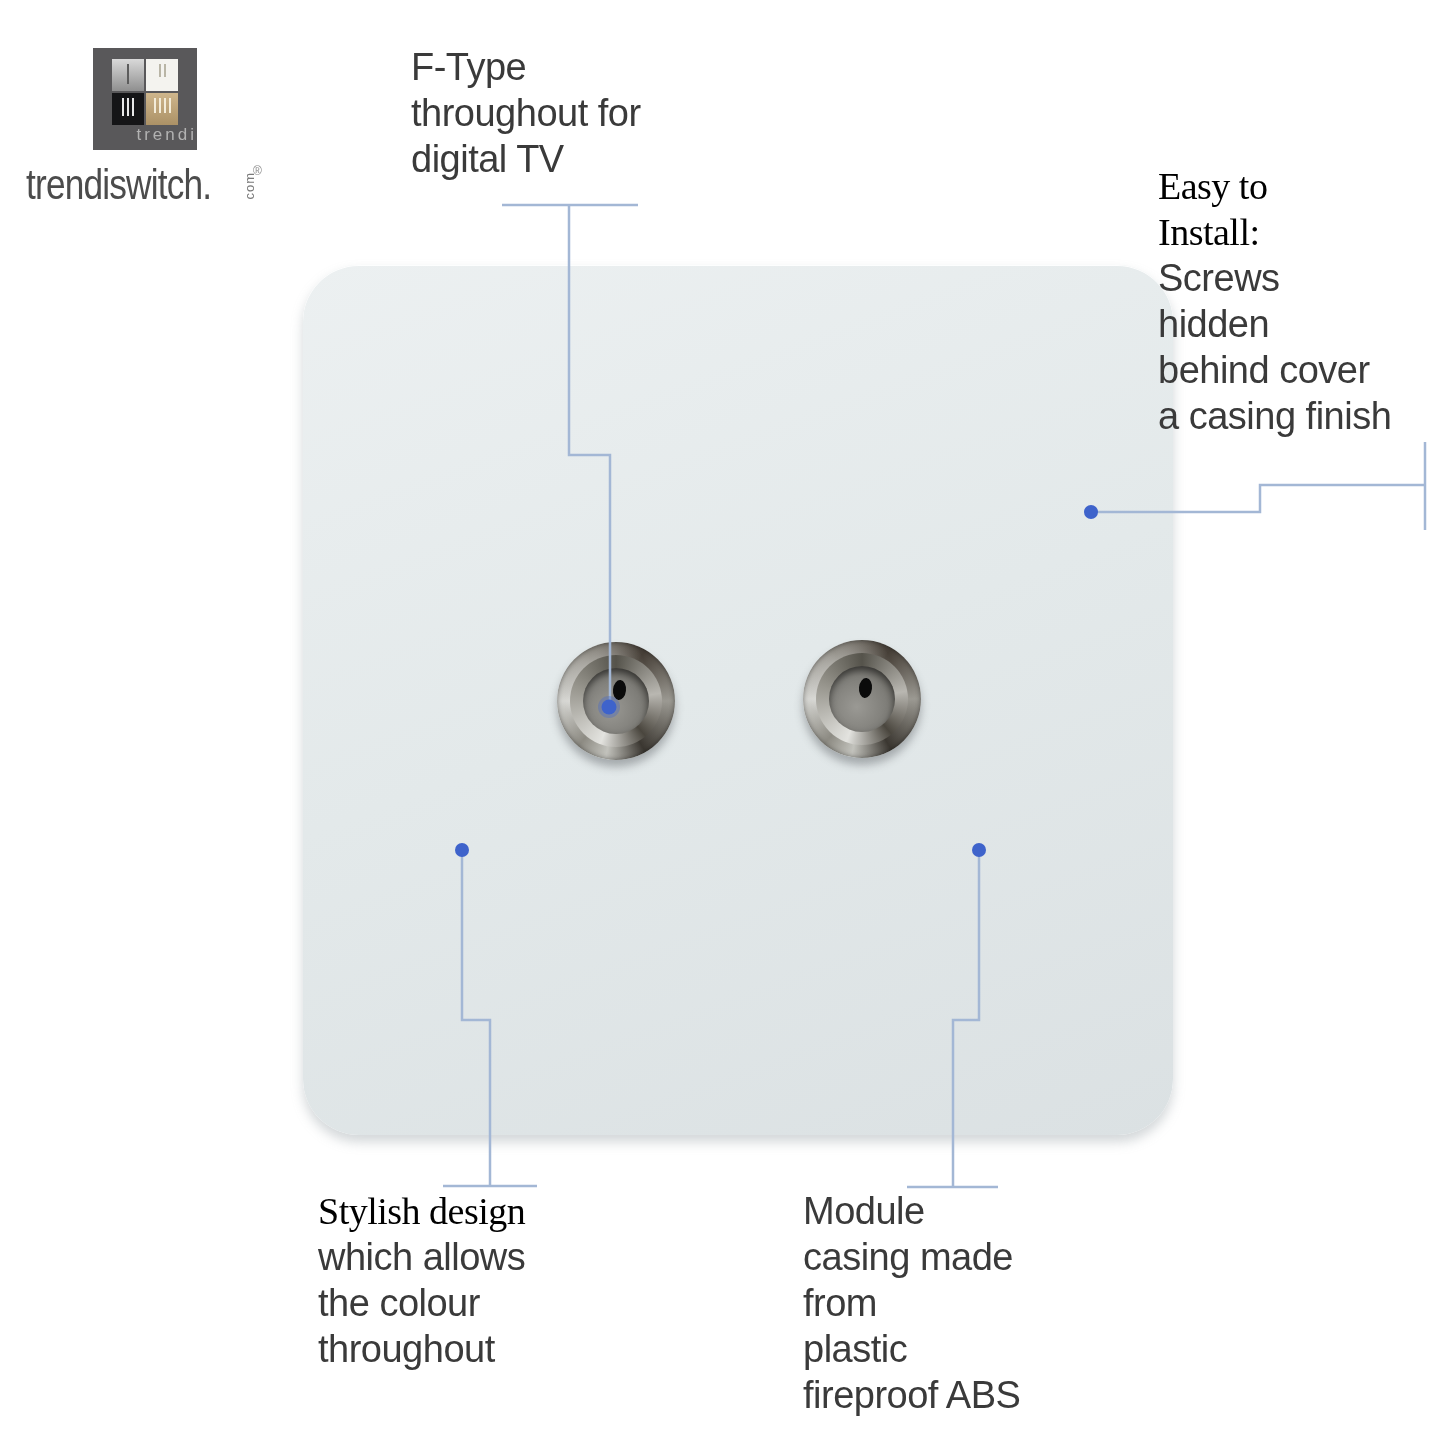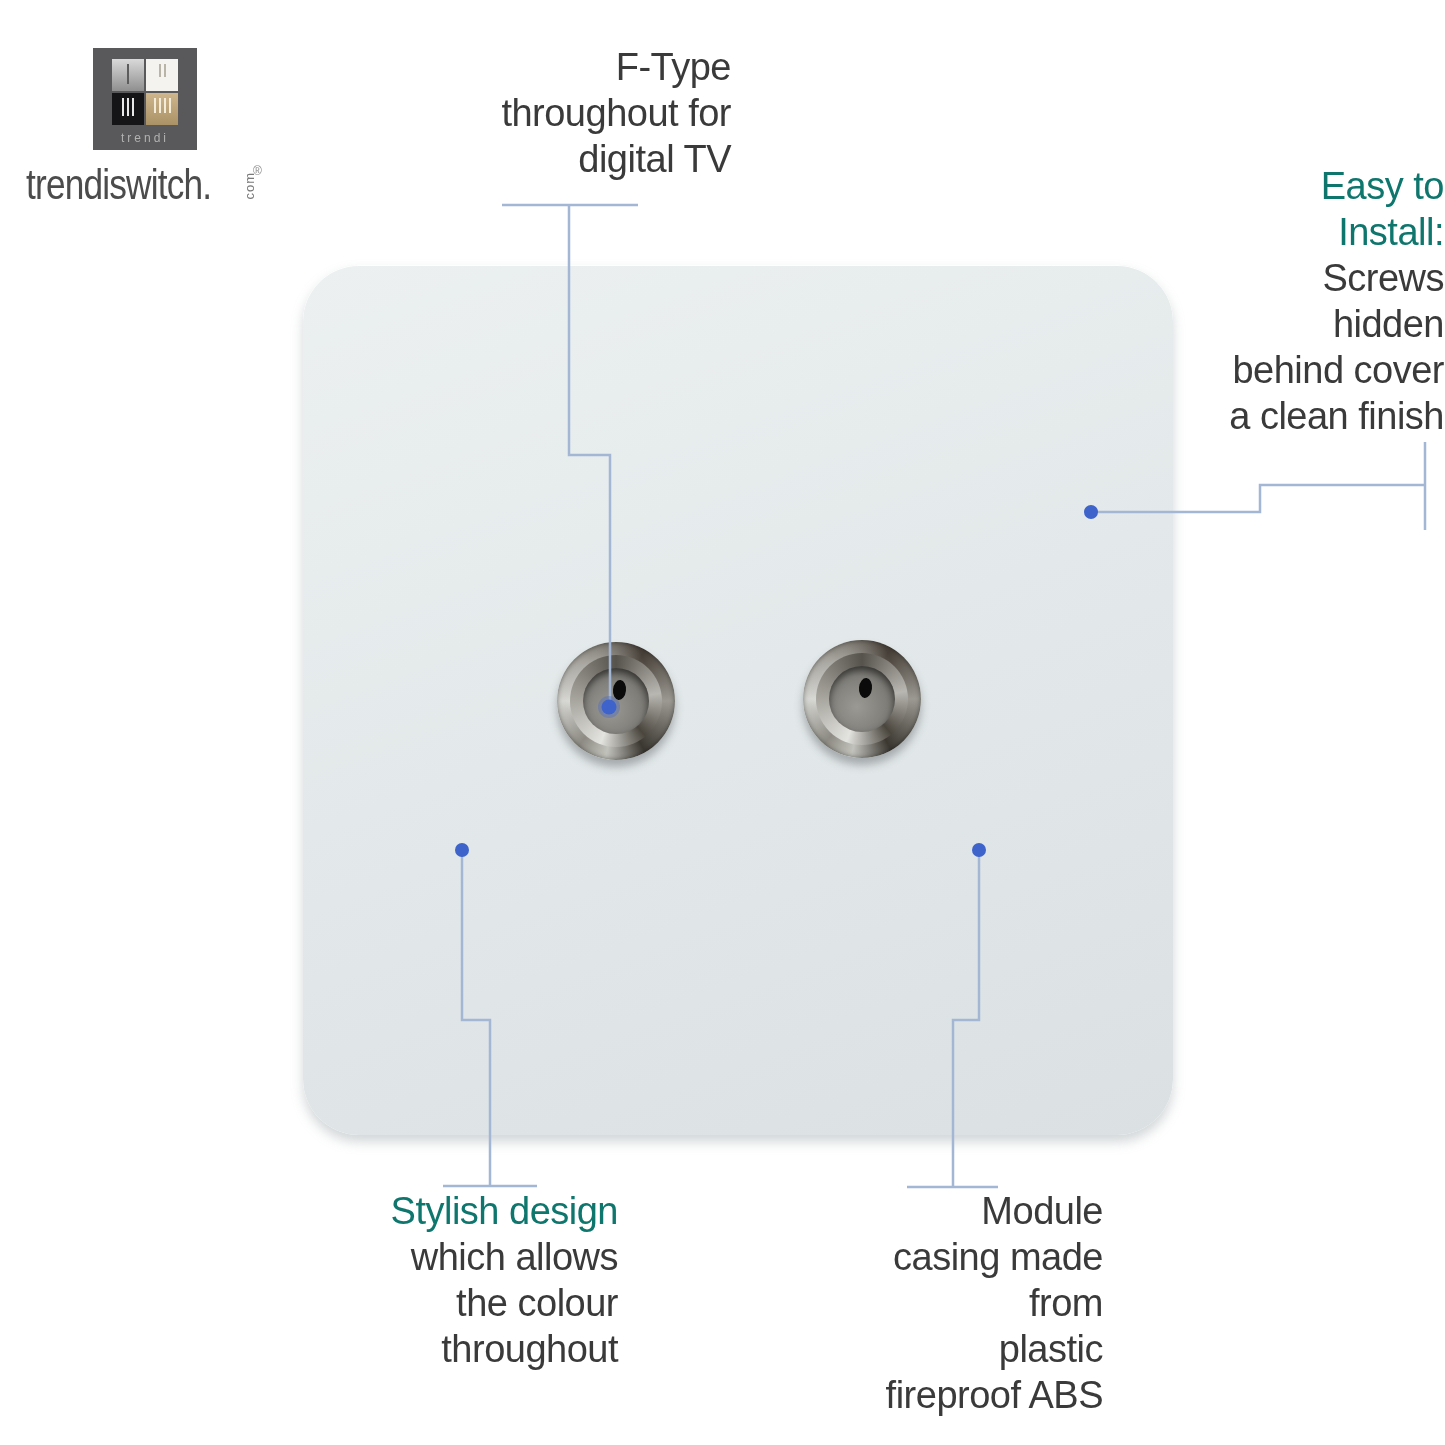--- a/index.html
+++ b/index.html
@@ -10,22 +10,22 @@
   
   .logo-square{position:absolute;left:93px;top:48px;width:104px;height:102px;background:#59585a;}
   .tiles{position:absolute;left:19px;top:11px;width:68px;height:68px;display:grid;
          grid-template-columns:32px 32px;grid-template-rows:32px 32px;gap:2px;}
   .tile{display:flex;justify-content:center;align-items:flex-start;padding-top:5px;gap:3px;}
   .tile i{display:block;width:2px;}
   .tile.tl{background:linear-gradient(180deg,#d9d9d9,#8f8f8f);} .tile.tl i{background:#5c5c5c;height:20px;}
   .tile.tr{background:#f4f3ef;} .tile.tr i{background:#b9b5a6;height:13px;}
   .tile.bl{background:#151517;} .tile.bl i{background:#e9e9e9;height:18px;}
   .tile.br{background:linear-gradient(180deg,#cfb68c,#ab9166);} .tile.br i{background:#f3ecd9;height:15px;}
-  .logo-label{position:absolute;bottom:5px;width:100%;text-align:center;color:#b2b2b2;
-              font-size:12px;letter-spacing:3px;font-weight:300;}
+  .logo-label{position:absolute;bottom:5px;width:100%;text-align:right;color:#b2b2b2;
+              font-size:17px;letter-spacing:3px;font-weight:300;}
   .wordmark{position:absolute;left:26px;top:160px;width:270px;height:62px;color:#4c4c4c;text-decoration:underline;}
   .wm-main{display:inline-block;font-size:43px;font-weight:300;letter-spacing:-1px;
            transform:scaleX(0.82);transform-origin:0 50%;white-space:nowrap;}
   .wm-com{position:absolute;left:216px;top:12px;writing-mode:vertical-rl;transform:rotate(180deg);
           font-size:13px;color:#7a7a7a;letter-spacing:1px;}
   .wm-reg{position:absolute;left:227px;top:4px;font-size:12px;color:#8a8a8a;}
   
   .plate{
     position:absolute;left:303px;top:265px;width:870px;height:870px;border-radius:56px;
     background:linear-gradient(160deg,#ecf0f1 0%,#e3e9ea 48%,#dbe1e3 100%);
@@ -45,23 +45,23 @@
   .connector .recess{position:absolute;inset:26px;border-radius:50%;
       background:radial-gradient(circle at 42% 62%,#9a9994,#7e7d78 55%,#5a5852 92%);
       box-shadow:inset 0 4px 7px rgba(0,0,0,0.5);}
   .connector .hole{position:absolute;left:56px;top:38px;width:13px;height:20px;border-radius:50%;
       background:#0b0b0b;transform:rotate(6deg);}
   .connector.left{left:557px;top:642px;}
   .connector.right{left:803px;top:640px;}
   
   .overlay{position:absolute;left:0;top:0;z-index:3;}
   
-  .callout{position:absolute;z-index:4;text-align:right;font-size:38px;line-height:46px;
+  .callout{position:absolute;z-index:4;text-align:left;font-size:38px;line-height:46px;
            color:#3a3a3a;letter-spacing:-0.5px;}
-  .callout .teal{color:#0f766e;}
+  .callout .teal{color:#000000;font-family:Liberation Serif, serif;}
   .callout.top{left:411px;top:44px;width:320px;}
   .callout.right{left:1158px;top:163px;width:286px;}
   .callout.bl{left:318px;top:1188px;width:300px;}
   .callout.br{left:803px;top:1188px;width:300px;}
 </style>
 </head>
 <body>
 
 <div>
   <div class="logo-square">
@@ -127,21 +127,21 @@
   <div>throughout for</div>
   <div>digital TV</div>
 </div>
 
 <div class="callout right">
   <div class="teal">Easy to</div>
   <div class="teal">Install:</div>
   <div>Screws</div>
   <div>hidden</div>
   <div>behind cover</div>
-  <div>a clean finish</div>
+  <div>a casing finish</div>
 </div>
 
 <div class="callout bl">
   <div class="teal">Stylish design</div>
   <div>which allows</div>
   <div>the colour</div>
   <div>throughout</div>
 </div>
 
 <div class="callout br">

